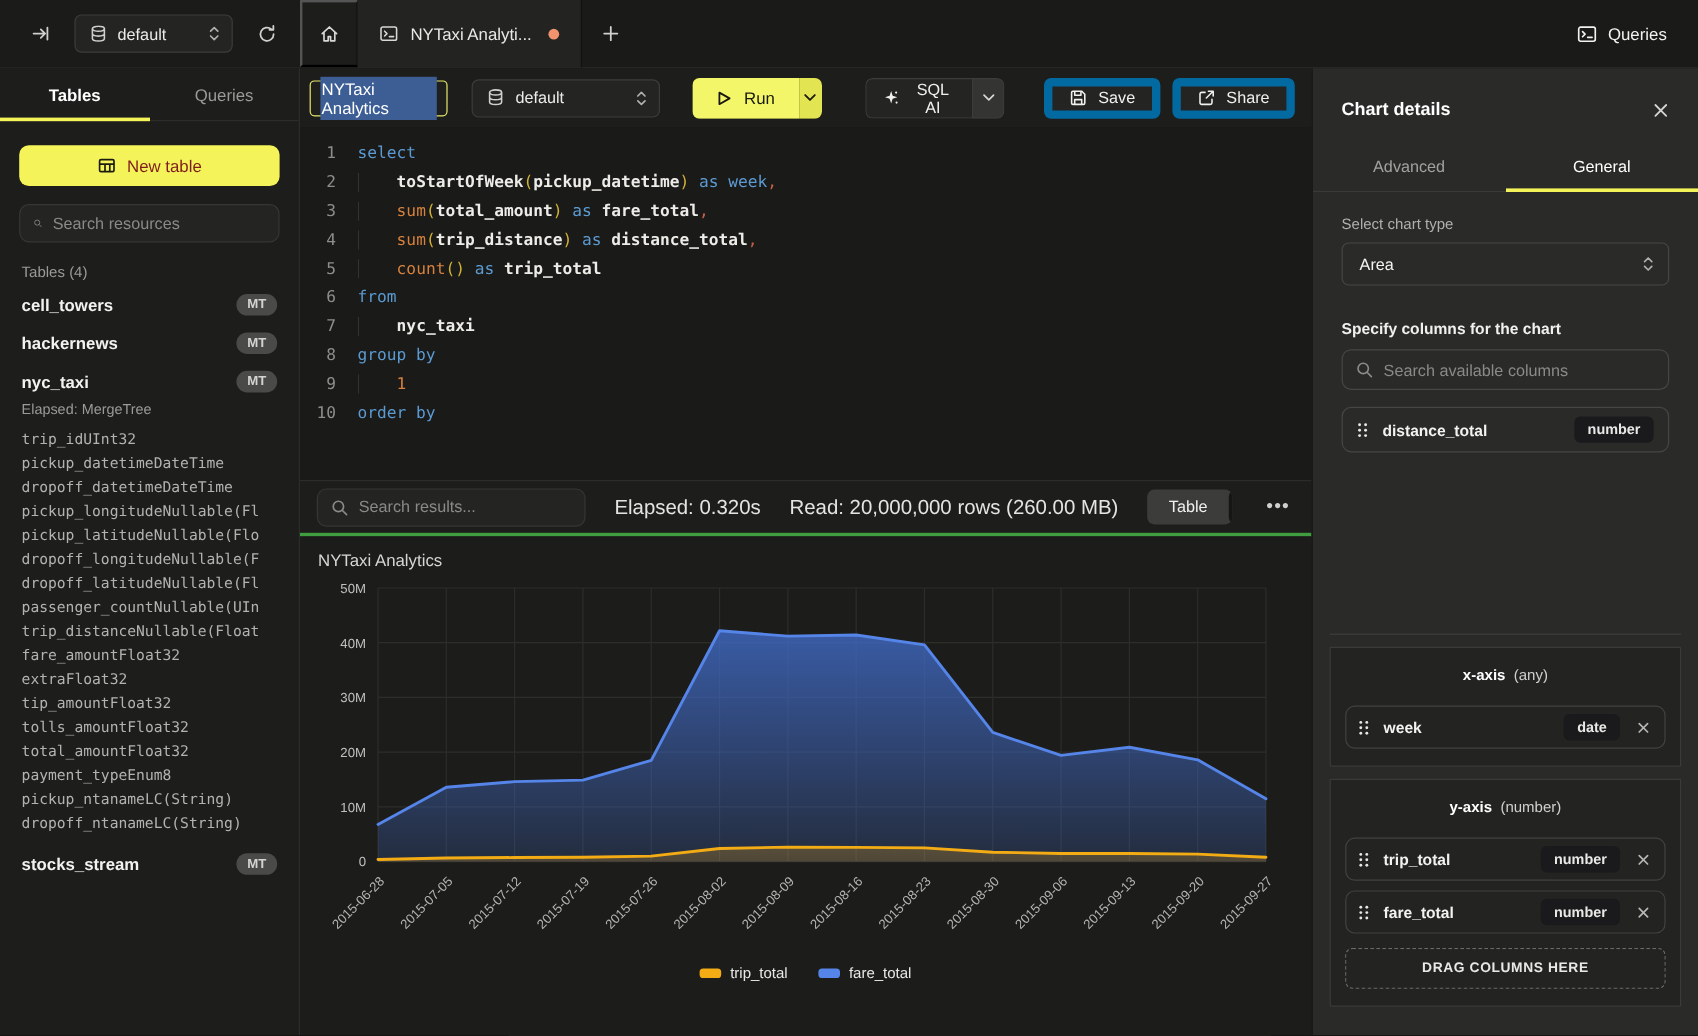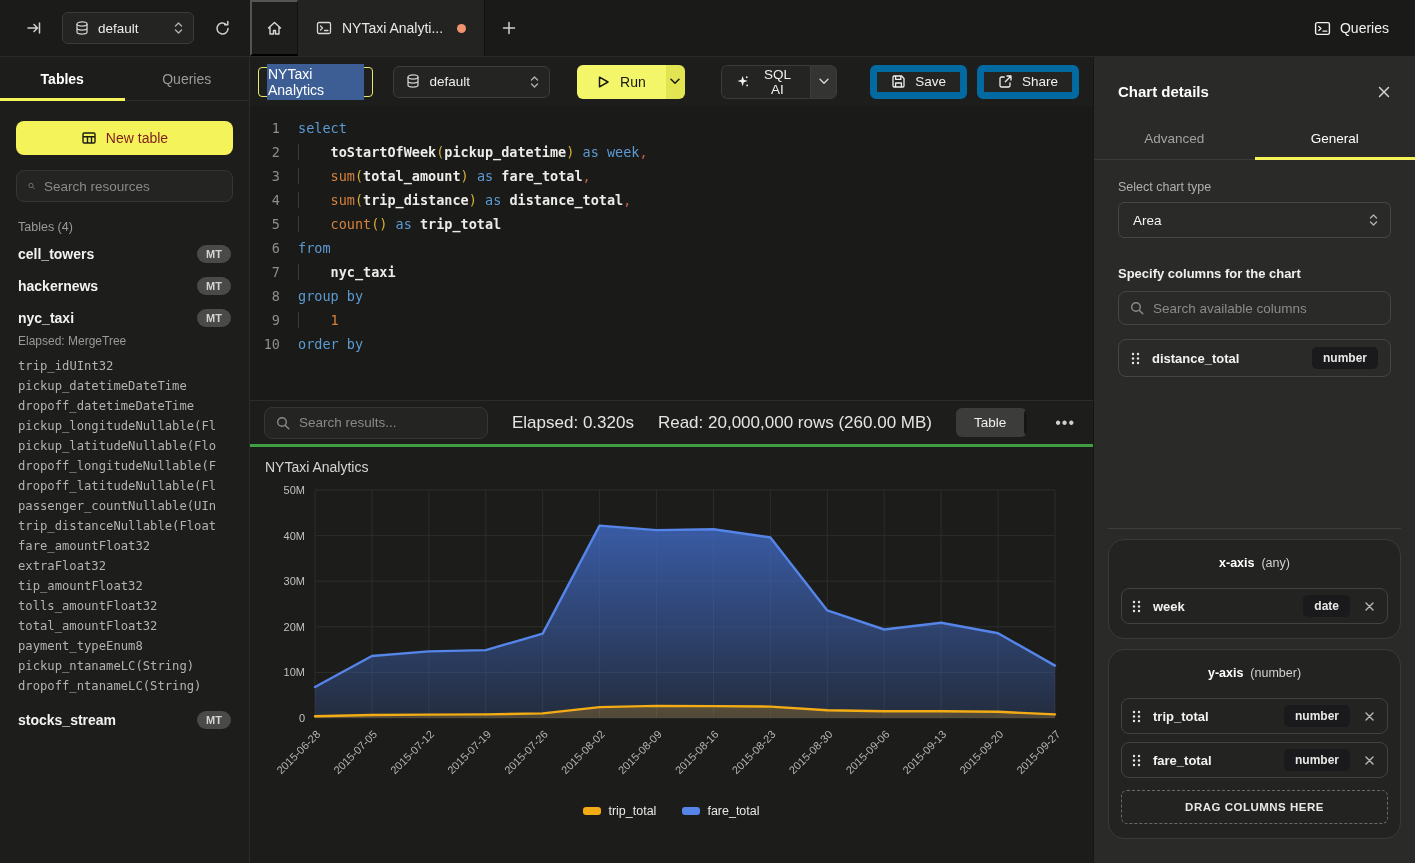--- a/index.html
+++ b/index.html
@@ -103,21 +103,21 @@
   .rp-section { padding:20px 24px 0 24px; }
   .rp-label { font-size:12.5px; color:#b0b0ae; margin-bottom:8px; }
   .rp-label-strong { font-size:13px; font-weight:700; color:#f0f0ee; margin-bottom:10px; }
   .rp-select { display:flex; align-items:center; justify-content:space-between; height:36px; padding:0 12px 0 14px; border:1px solid #464644; border-radius:6px; color:#f4f4f2; font-size:13.5px; cursor:pointer; background:#2a2a28; }
   .rp-search { margin-top:0; background:#2a2a28; border:1px solid #464644; height:34px; }
   .col-chip { display:flex; align-items:center; gap:12px; height:38px; margin-top:14px; padding:0 12px 0 12px; border:1px solid #464644; border-radius:8px; cursor:grab; background:#2a2a28; }
   .col-chip .chip-name { flex:1; font-size:13px; font-weight:700; color:#f2f2f0; }
   .type-badge { background:#1a1a1c; color:#e8e8e6; font-size:12px; font-weight:700; padding:4px 11px; border-radius:5px; }
   .chip-close { background:none; border:none; color:#b8b8b6; font-size:13px; cursor:pointer; padding:0 2px; }
   .rp-divider { border-top:1px solid #3e3e3c; margin:0 14px; }
-  .axis-group { margin:10px 14px 0 14px; background:#232321; border:1px solid #3a3a38; border-radius:16px; padding:12px 12px 14px 12px; }
+  .axis-group { margin:10px 14px 0 14px; background:#232321; border:1px solid #3a3a38; border-radius:1px; padding:12px 12px 14px 12px; }
   .axis-head { text-align:center; font-size:12.5px; color:#d0d0ce; padding:4px 0 10px 0; }
   .axis-head b { color:#fff; font-weight:700; }
   .axis-item { display:flex; align-items:center; gap:12px; height:36px; margin-top:8px; padding:0 10px; border:1px solid #424240; border-radius:8px; background:#232321; cursor:grab; }
   .axis-item .chip-name { flex:1; font-size:13px; font-weight:700; color:#f2f2f0; }
   .drop-zone { margin-top:12px; height:34px; display:flex; align-items:center; justify-content:center; border:1px dashed #6a6a68; border-radius:6px; font-size:11.5px; font-weight:700; letter-spacing:.5px; color:#e8e8e6; }
   .rp-flex-gap { flex:1; }
 
   svg.ic { display:block; }
 </style>
 </head>

